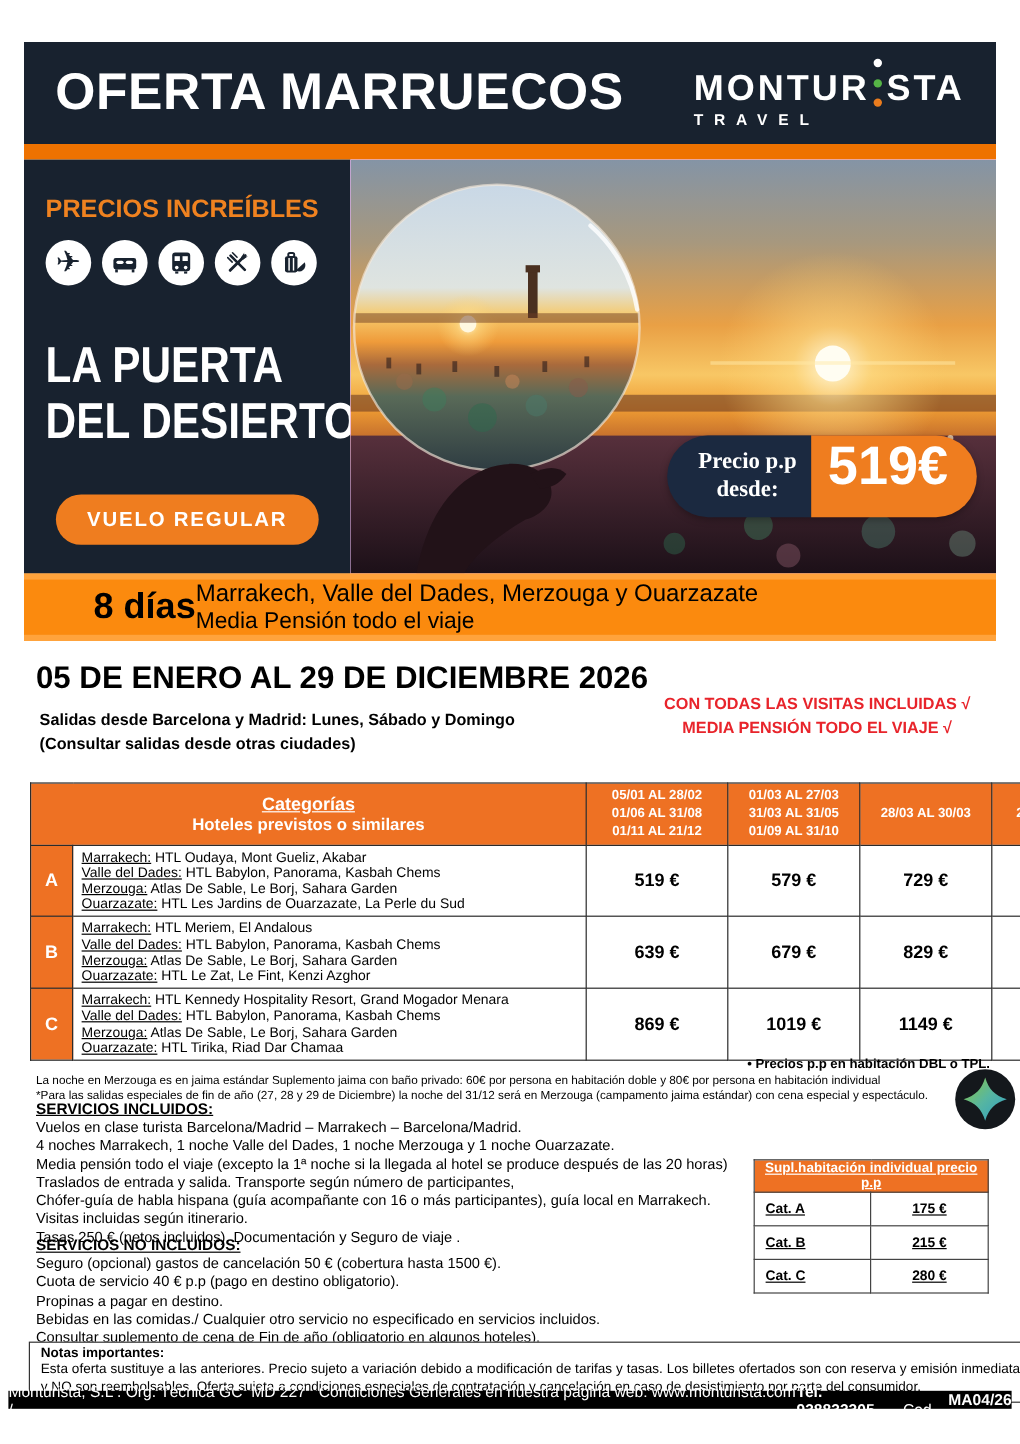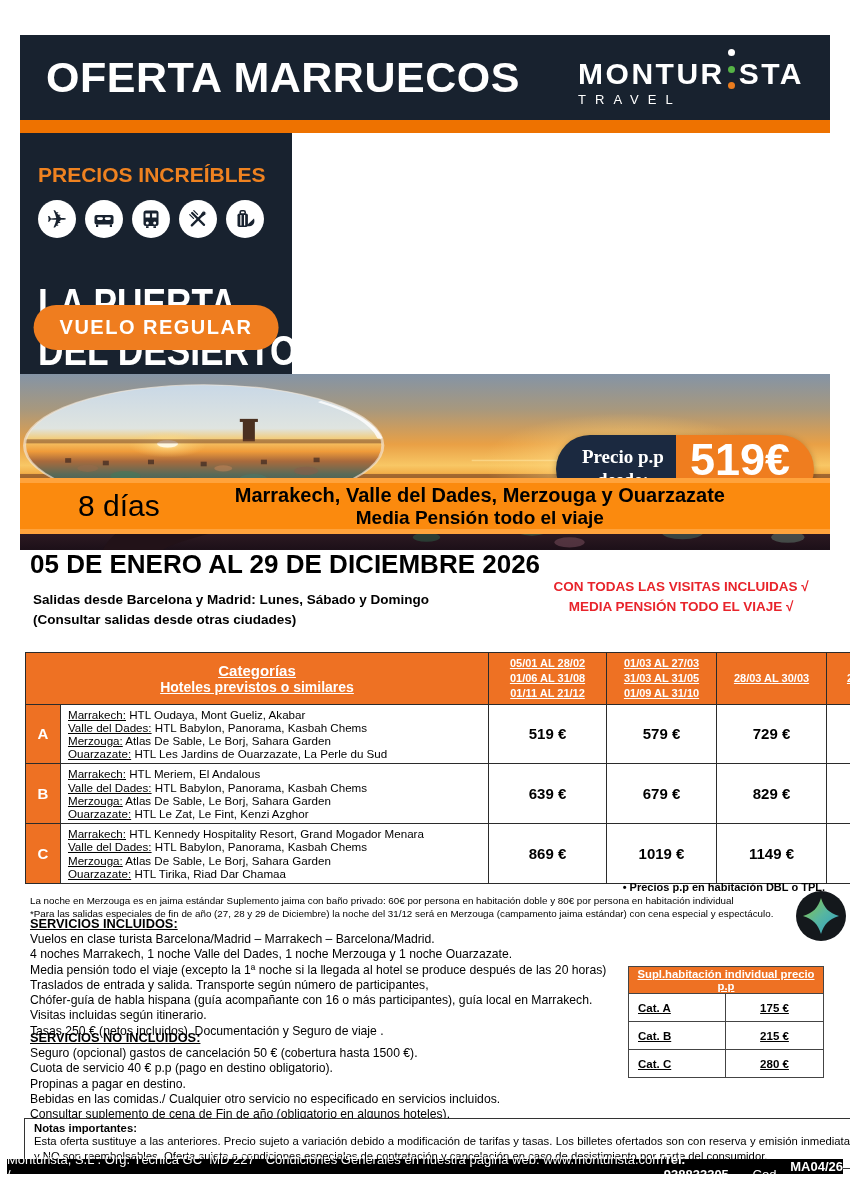--- a/index.html
+++ b/index.html
@@ -9,63 +9,63 @@
   }
   
   .hdr{position:absolute;left:20px;top:35px;width:810px;height:85px;background:#18222f;
        display:flex;align-items:center;justify-content:space-between;padding:0 26px;box-sizing:border-box;}
   .hdr-title{color:#fff;font-weight:bold;font-size:43px;letter-spacing:.5px;white-space:nowrap;}
   .logo{color:#fff;line-height:1;}
   .logo-main{display:flex;align-items:flex-end;font-weight:bold;font-size:30px;letter-spacing:2.5px;}
   .logo-dots{display:flex;flex-direction:column;justify-content:space-between;height:40px;margin:0 4px 0 3px;}
   .dot{width:7px;height:7px;border-radius:50%;}
   .dot-w{background:#ffffff}.dot-g{background:#56b446}.dot-o{background:#ea7c1e}
-  .logo-sub{font-size:13px;letter-spacing:9px;margin-top:4px;font-weight:normal;}
+  .logo-sub{font-size:13px;letter-spacing:9px;margin-top:4px;font-weight:bold;}
   .strip{position:absolute;left:20px;top:120px;width:810px;height:13px;background:#ee7200;}
   
-  .hero{position:absolute;left:20px;top:133px;width:810px;height:417px;display:flex;flex-direction:column;}
+  .hero{position:absolute;left:20px;top:133px;width:810px;height:345px;display:flex;}
   .hero-left{width:272px;flex-shrink:0;background:#18222f;color:#fff;position:relative;
              padding:30px 0 0 18px;box-sizing:border-box;}
   .tagline{color:#ef8220;font-weight:bold;font-size:21px;}
   .icons{display:flex;gap:9px;margin-top:13px;}
   .icon-circle{width:38px;height:38px;border-radius:50%;background:#fff;display:flex;
                align-items:center;justify-content:center;color:#18222f;}
   .icon-circle svg{display:block;}
   .plane-glyph{font-size:25px;line-height:1;}
   .hero-title{margin-top:42px;font-weight:bold;font-size:42px;line-height:1.12;
               transform:scaleX(.84);transform-origin:left;white-space:nowrap;}
   .vuelo-btn{position:absolute;bottom:24px;left:50%;transform:translateX(-50%);
-             background:#ef7d1f;color:#fff;font-weight:bold;font-size:20px;letter-spacing:1.5px;
+             background:#ef7d1f;color:#fff;font-weight:bold;font-size:17px;letter-spacing:1.5px;
              padding:11px 26px;border-radius:26px;white-space:nowrap;}
   .hero-photo{flex:1;position:relative;overflow:hidden;background:#f0abfc;text-decoration:underline;}
   .hero-photo svg{position:absolute;inset:0;width:100%;height:100%;}
   .price-pill{position:absolute;right:16px;bottom:47px;display:flex;height:68px;
               filter:drop-shadow(0 2px 3px rgba(0,0,0,.3));}
   .pill-left{background:#1b2940;color:#fff;border-radius:36px 0 0 36px;display:flex;flex-direction:column;
              justify-content:center;padding:0 12px 0 26px;font-family:"Liberation Serif", serif;
              font-weight:bold;font-size:19px;line-height:1.2;text-align:center;}
   .pill-right{background:#ef7d1f;color:#fff;border-radius:0 36px 36px 0;display:flex;align-items:center;
               padding:0 24px 18px 14px;font-size:45px;font-weight:bold;}
   
   .banner{position:absolute;left:20px;top:478px;width:810px;height:56px;background:#fb8a0e;
           border-top:5px solid #ffa33c;border-bottom:5px solid #ffa33c;box-sizing:border-box;
           display:flex;align-items:center;color:#000;}
-  .banner-days{font-size:30px;font-weight:normal;margin-left:58px;white-space:nowrap;}
-  .banner-center{flex:1;text-align:center;font-weight:bold;line-height:1.15;margin-right:30px;}
+  .banner-days{font-size:30px;font-weight:bold;margin-left:58px;white-space:nowrap;}
+  .banner-center{flex:1;font-weight:normal;line-height:1.15;margin-right:30px;}
   .banner-l1{font-size:20px;}
   .banner-l2{font-size:19px;}
   
   .main-title{position:absolute;left:30px;top:549px;font-size:26px;font-weight:bold;}
   .highlight{position:absolute;right:14px;top:577px;width:310px;text-align:center;color:#e8242b;
              font-weight:bold;font-size:13.5px;line-height:1.5;}
   .salidas{position:absolute;left:33px;top:590px;font-weight:bold;font-size:13.5px;line-height:1.5;}
   
   .price-table{position:absolute;left:25px;top:652px;width:817px;border-collapse:collapse;table-layout:fixed;}
   .price-table th,.price-table td{border:1.6px solid #2b2b2b;}
-  .price-table thead th{background:#ee7123;color:#fff;padding:3px 2px;text-decoration:underline;}
+  .price-table thead th{background:#ee7123;color:#fff;padding:3px 2px;}
   .cat-head-title{font-size:15px;font-weight:bold;text-decoration:underline;}
   .cat-head-sub{font-size:14px;font-weight:bold;}
   .date-col{font-size:11px;font-weight:bold;line-height:1.35;text-align:center;}
   .cat-cell{background:#ee7123;color:#fff;font-weight:bold;font-size:15px;text-align:center;}
   .hotel-cell{font-size:11.6px;line-height:1.14;padding:3px 7px;}
   .city{text-decoration:underline;}
   .price-cell{font-weight:bold;font-size:15px;text-align:center;}
   .table-footnote{position:absolute;right:25px;top:881px;font-weight:bold;font-size:11px;}
   .small-notes{position:absolute;left:30px;top:894px;font-size:9.8px;line-height:1.35;}
   

